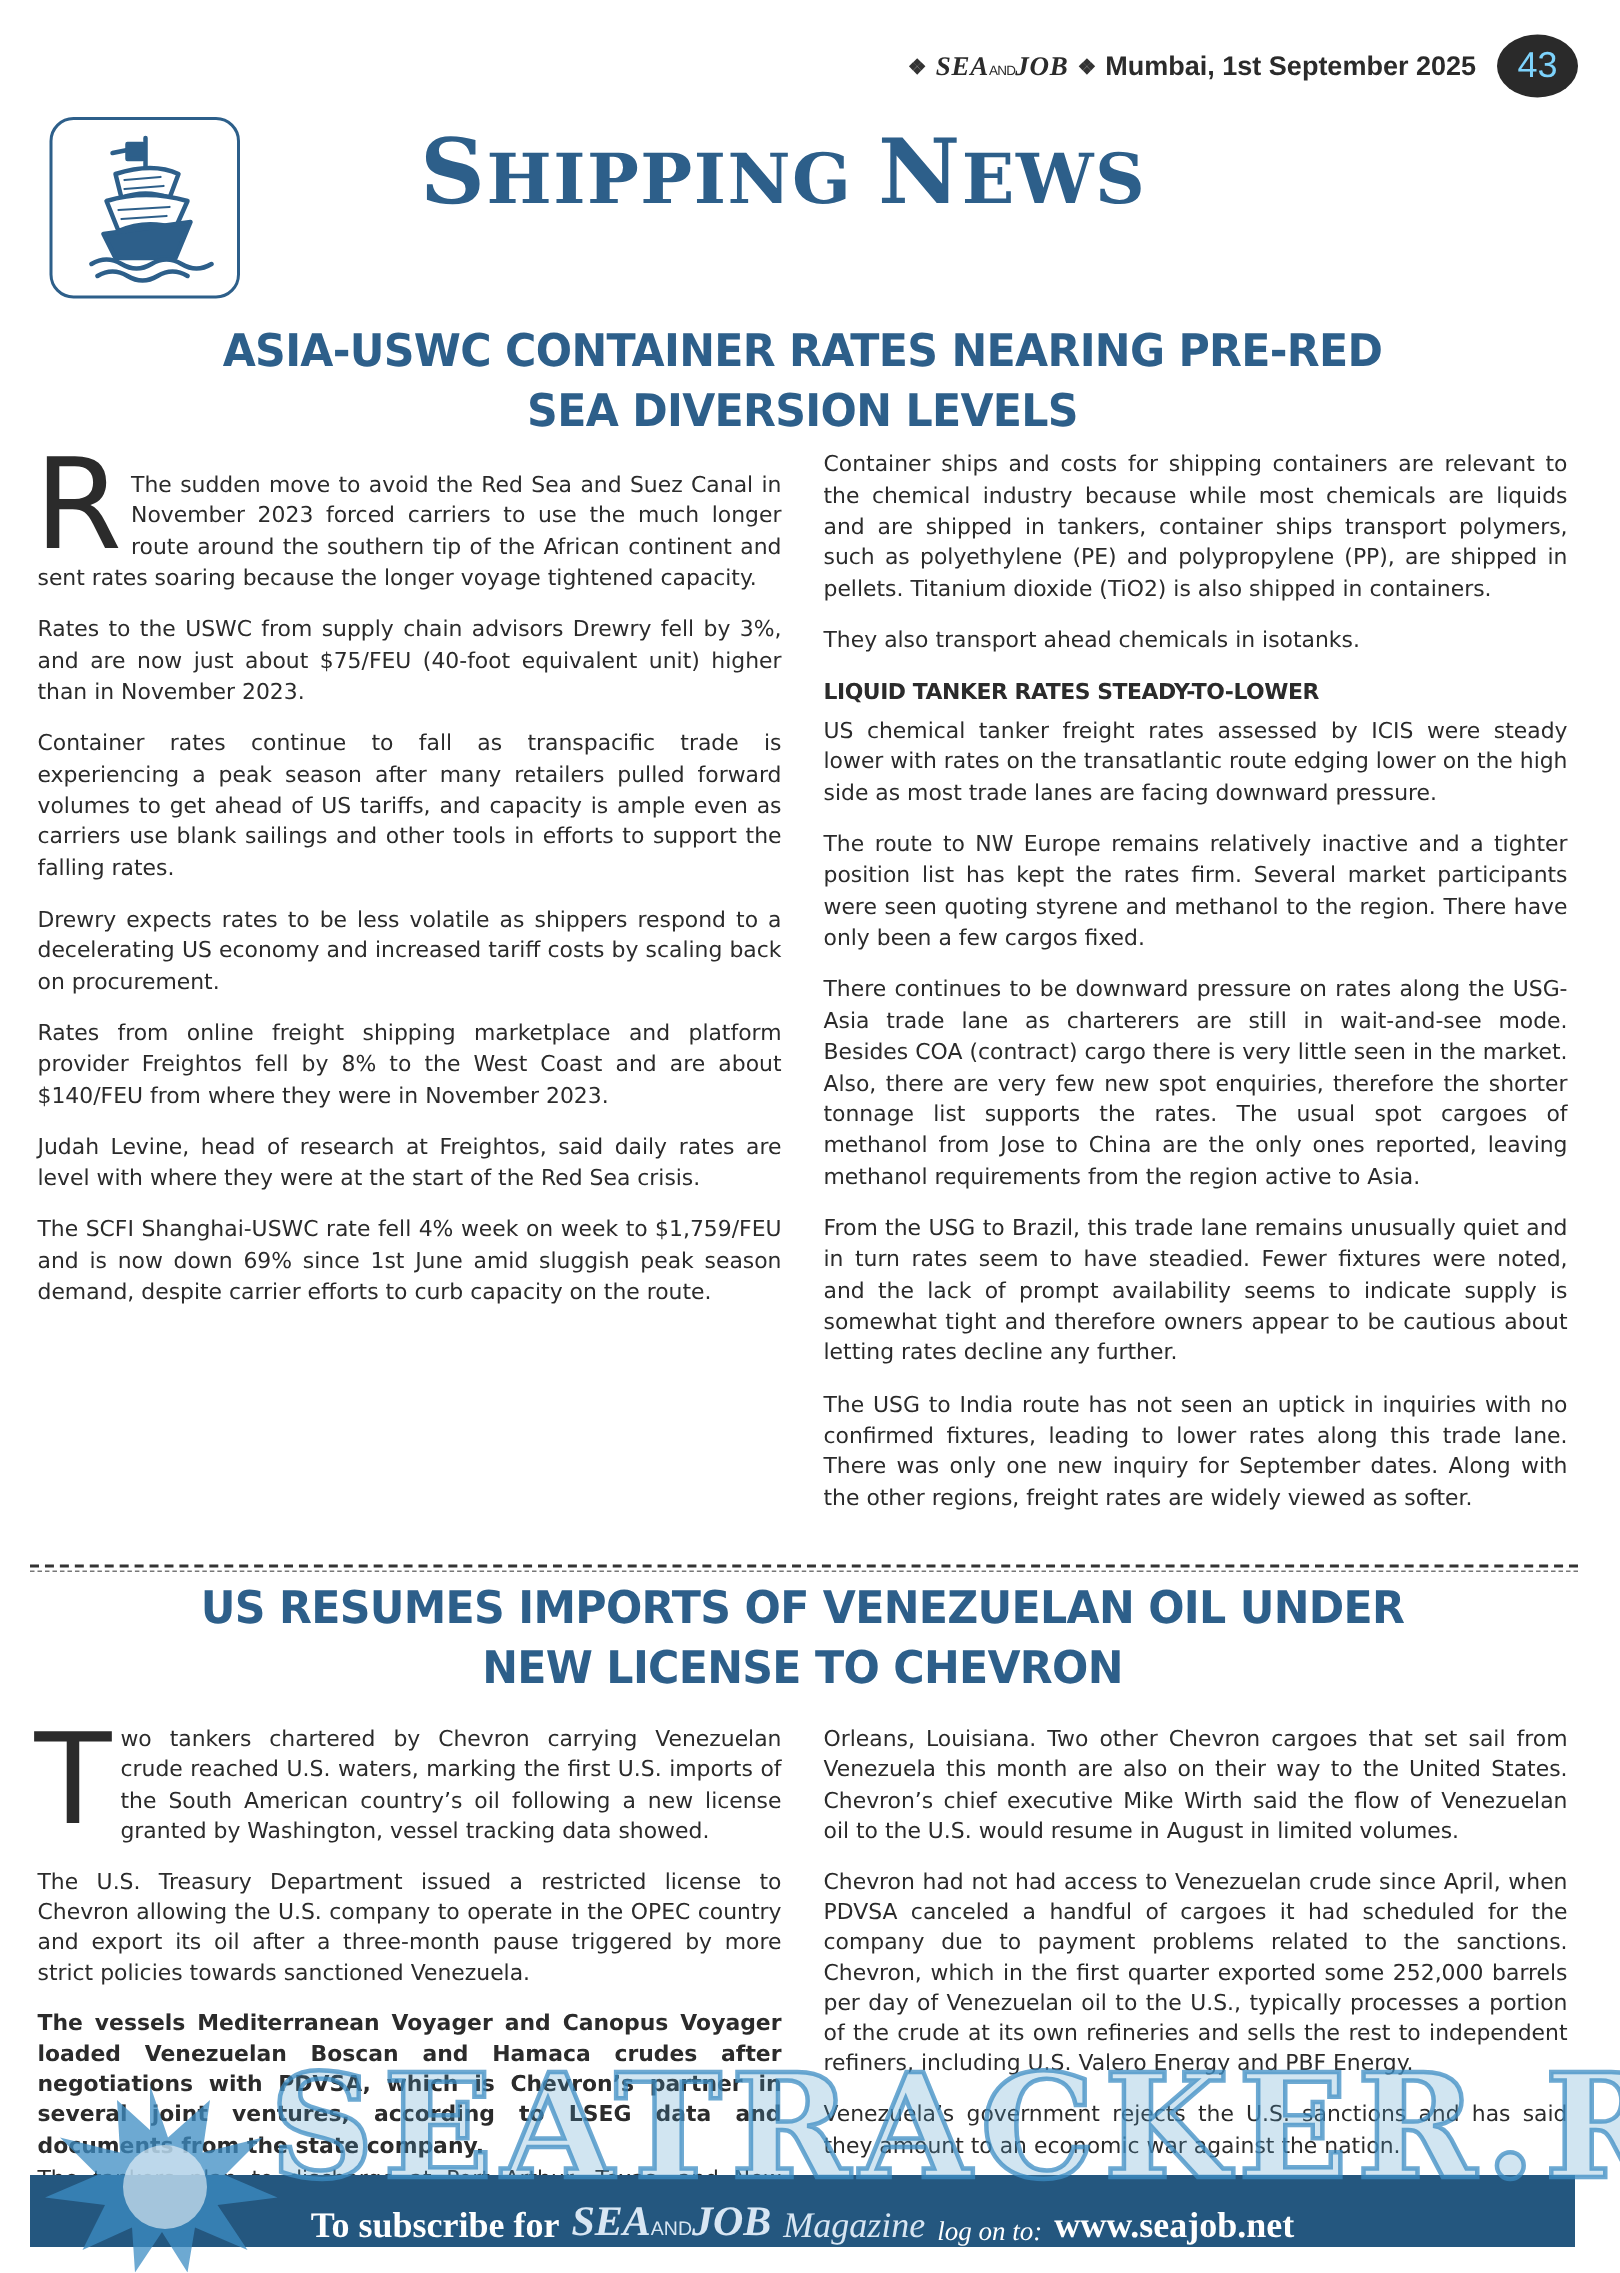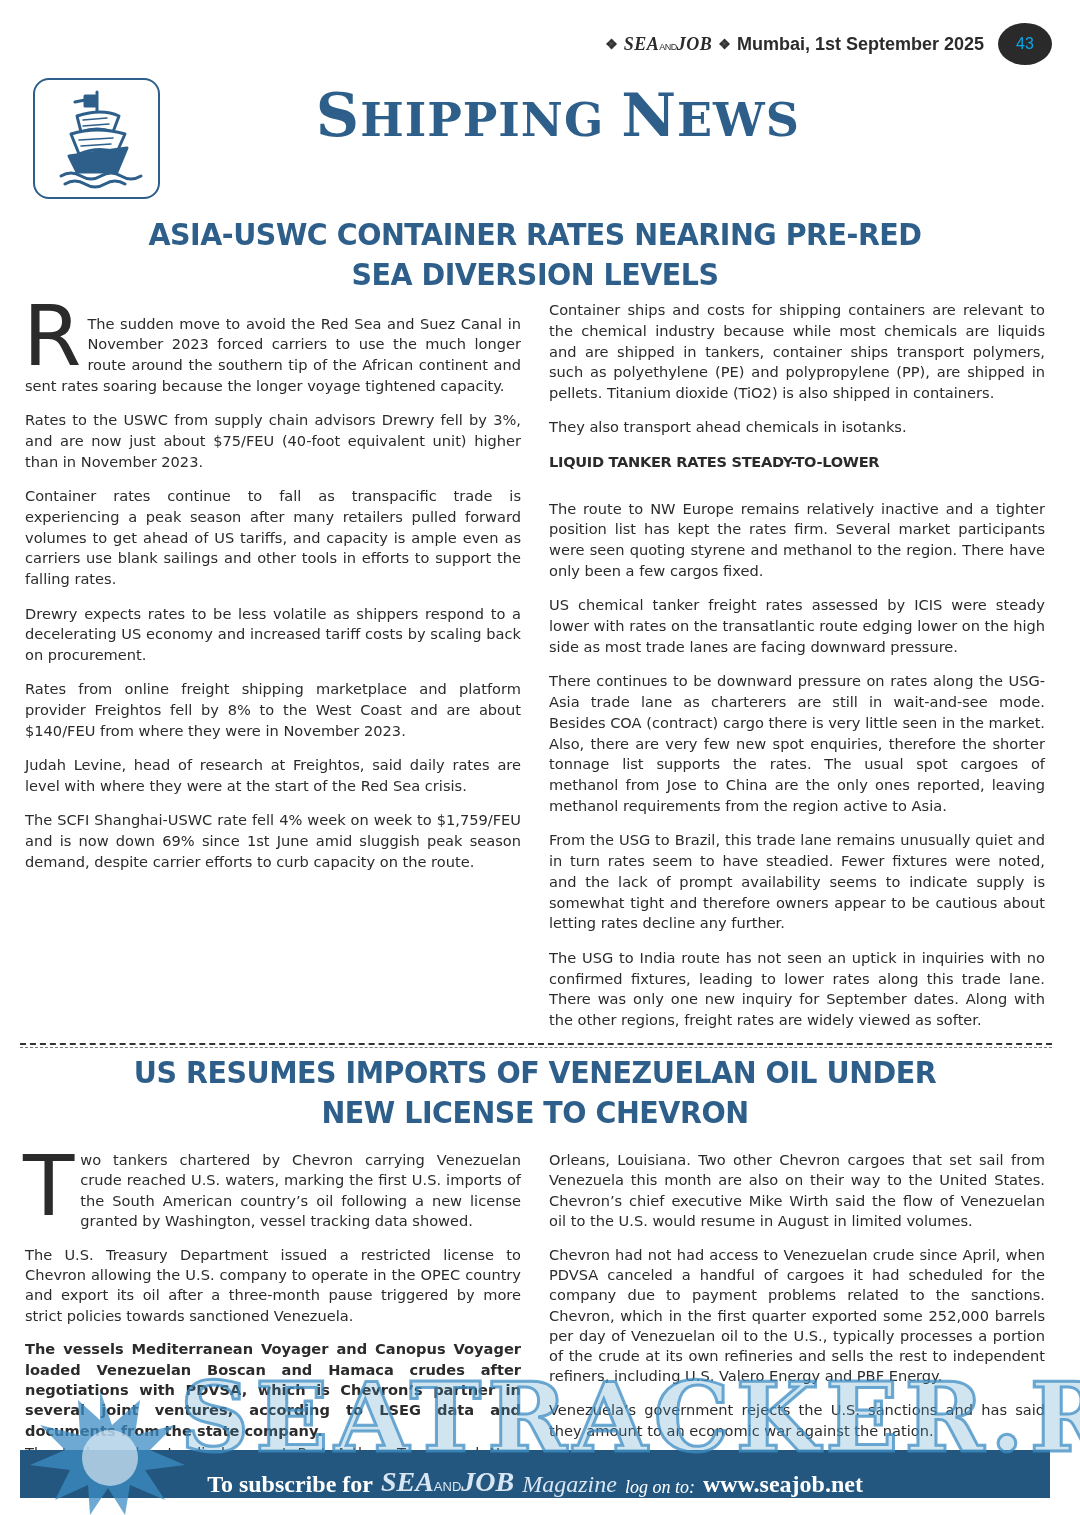--- a/index.html
+++ b/index.html
@@ -12,47 +12,47 @@
     display: flex; align-items: center; gap: 8px;
   }
   .masthead .brand-line {
     font-family: "Liberation Sans", sans-serif; font-weight: bold; font-size: 18px; color: #2b2b2b;
     display: flex; align-items: center; gap: 6px;
   }
   .masthead .diamond { font-size: 14px; color: #333; }
   .masthead .brand { font-family: "Liberation Serif", serif; font-style: italic; font-weight: bold; font-size: 18px; letter-spacing: 0.5px; }
   .masthead .brand small { font-family: "Liberation Sans", sans-serif; font-style: normal; font-size: 9px; font-weight: normal; letter-spacing: -0.5px; }
   .page-number {
-    width: 54px; height: 42px; border-radius: 50%; background: #2a2a2a; color: #0ea5e9;
+    width: 54px; height: 42px; border-radius: 50%; background: #2a2a2a; color: #7dd3fc;
     display: flex; align-items: center; justify-content: center;
-    font-size: 16px; font-family: "Liberation Sans", sans-serif; margin-left: 6px;
+    font-size: 24px; font-family: "Liberation Sans", sans-serif; margin-left: 6px;
   }
   .logo {
     position: absolute; left: 33px; top: 78px; width: 127px; height: 121px;
     border: 2.5px solid #2d5f8a; border-radius: 16px; box-sizing: border-box;
     display: flex; align-items: center; justify-content: center;
   }
   .section-title {
-    position: absolute; top: 80px; left: 280px; width: 520px; text-align: right;
+    position: absolute; top: 80px; left: 280px; width: 520px; text-align: left;
     font-family: "DejaVu Serif", serif; font-weight: bold; color: #2d5f8a;
     font-size: 60px; letter-spacing: 1px; line-height: 70px;
   }
   .section-title .sc { font-size: 46px; }
   .headline {
     position: absolute; left: 20px; width: 1030px; text-align: center;
     font-family: "DejaVu Sans", sans-serif; font-weight: bold; color: #2d5f8a;
     font-size: 30px; line-height: 40px; letter-spacing: -0.5px; transform: scaleX(0.95);
   }
   .col {
     position: absolute; width: 496px;
     font-family: "DejaVu Sans", sans-serif; font-size: 14.6px; line-height: 20.8px; color: #2b2b2b;
     text-align: justify;
   }
   .col p { margin: 0 0 13.5px 0; }
-  .col .subhead { font-weight: bold; font-size: 14.6px; letter-spacing: -0.3px; margin-bottom: 26px; }
+  .col .subhead { font-weight: bold; font-size: 14.6px; letter-spacing: -0.3px; margin-bottom: 5px; }
   .dropcap {
     float: left; font-size: 84px; line-height: 64px; margin: 4px 6px -2px -2px;
     color: #2b2b2b; font-family: "DejaVu Sans", sans-serif;
   }
   .divider {
     position: absolute; left: 20px; top: 1043px; width: 1032px; height: 0;
     border-top: 2px dashed #333;
   }
   .divider2 {
     position: absolute; left: 20px; top: 1047px; width: 1032px; height: 0;
@@ -120,22 +120,22 @@
   <p>Drewry expects rates to be less volatile as shippers respond to a decelerating US economy and increased tariff costs by scaling back on procurement.</p>
   <p>Rates from online freight shipping marketplace and platform provider Freightos fell by 8% to the West Coast and are about $140/FEU from where they were in November 2023.</p>
   <p>Judah Levine, head of research at Freightos, said daily rates are level with where they were at the start of the Red Sea crisis.</p>
   <p>The SCFI Shanghai-USWC rate fell 4% week on week to $1,759/FEU and is now down 69% since 1st June amid sluggish peak season demand, despite carrier efforts to curb capacity on the route.</p>
 </div>
 
 <div class="col" style="left:549px; top:300px;">
   <p>Container ships and costs for shipping containers are relevant to the chemical industry because while most chemicals are liquids and are shipped in tankers, container ships transport polymers, such as polyethylene (PE) and polypropylene (PP), are shipped in pellets. Titanium dioxide (TiO2) is also shipped in containers.</p>
   <p>They also transport ahead chemicals in isotanks.</p>
   <p class="subhead">LIQUID TANKER RATES STEADY-TO-LOWER</p>
+  <p>US chemical tanker freight rates assessed by ICIS were steady lower with rates on the transatlantic route edging lower on the high side as most trade lanes are facing downward pressure.</p>
   <p>The route to NW Europe remains relatively inactive and a tighter position list has kept the rates firm. Several market participants were seen quoting styrene and methanol to the region. There have only been a few cargos fixed.</p>
-  <p>US chemical tanker freight rates assessed by ICIS were steady lower with rates on the transatlantic route edging lower on the high side as most trade lanes are facing downward pressure.</p>
   <p>There continues to be downward pressure on rates along the USG-Asia trade lane as charterers are still in wait-and-see mode. Besides COA (contract) cargo there is very little seen in the market. Also, there are very few new spot enquiries, therefore the shorter tonnage list supports the rates. The usual spot cargoes of methanol from Jose to China are the only ones reported, leaving methanol requirements from the region active to Asia.</p>
   <p>From the USG to Brazil, this trade lane remains unusually quiet and in turn rates seem to have steadied. Fewer fixtures were noted, and the lack of prompt availability seems to indicate supply is somewhat tight and therefore owners appear to be cautious about letting rates decline any further.</p>
   <p>The USG to India route has not seen an uptick in inquiries with no confirmed fixtures, leading to lower rates along this trade lane. There was only one new inquiry for September dates. Along with the other regions, freight rates are widely viewed as softer.</p>
 </div>
 
 <div class="divider"></div>
 <div class="divider2"></div>
 
 <div class="headline" style="top:1053px;">
   <div>US RESUMES IMPORTS OF VENEZUELAN OIL UNDER</div>

